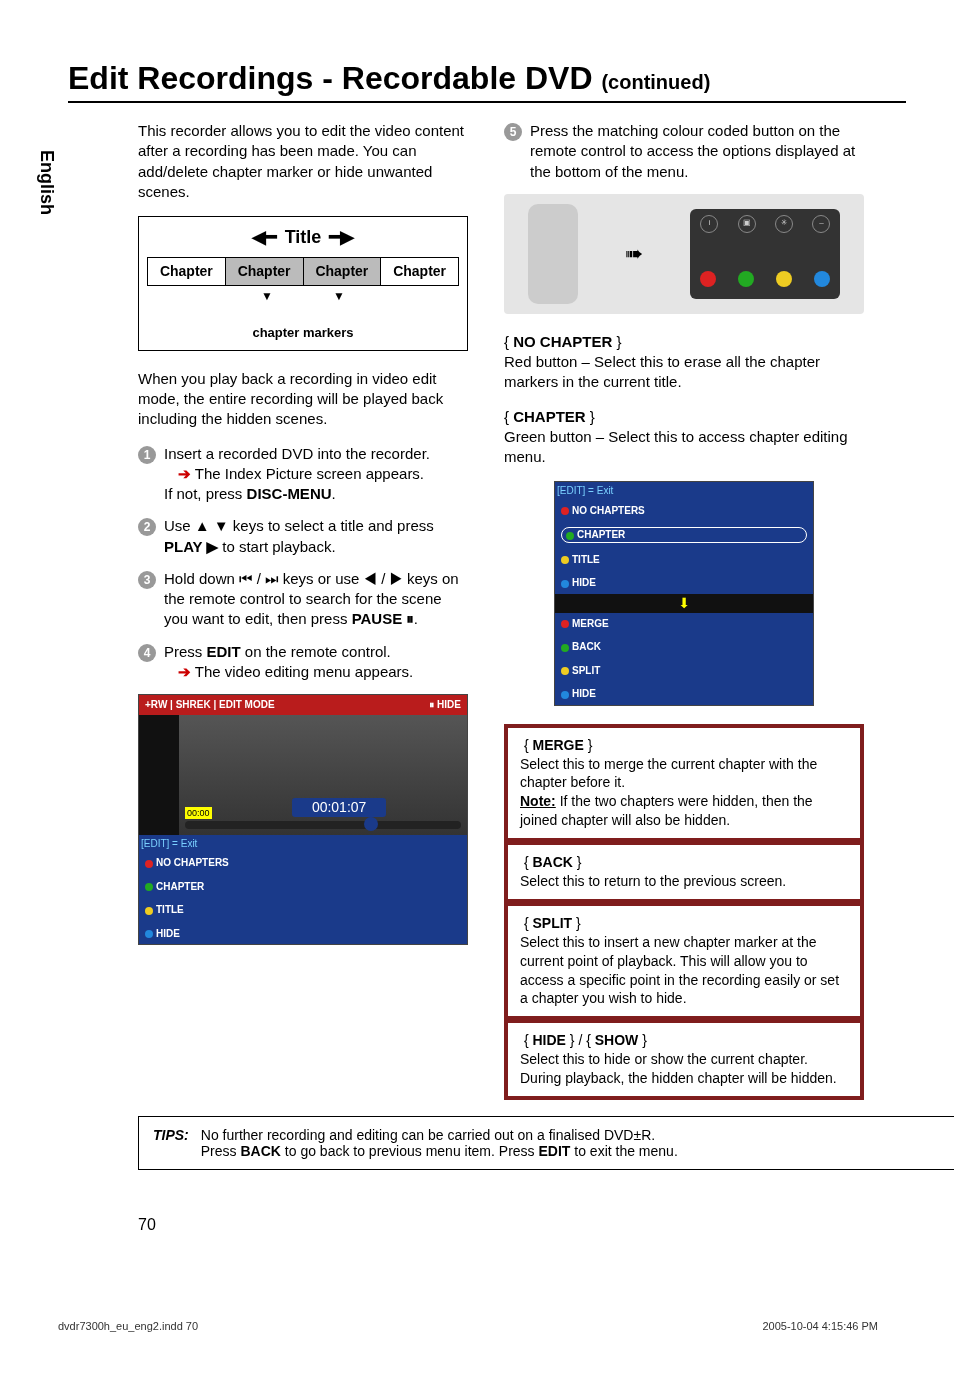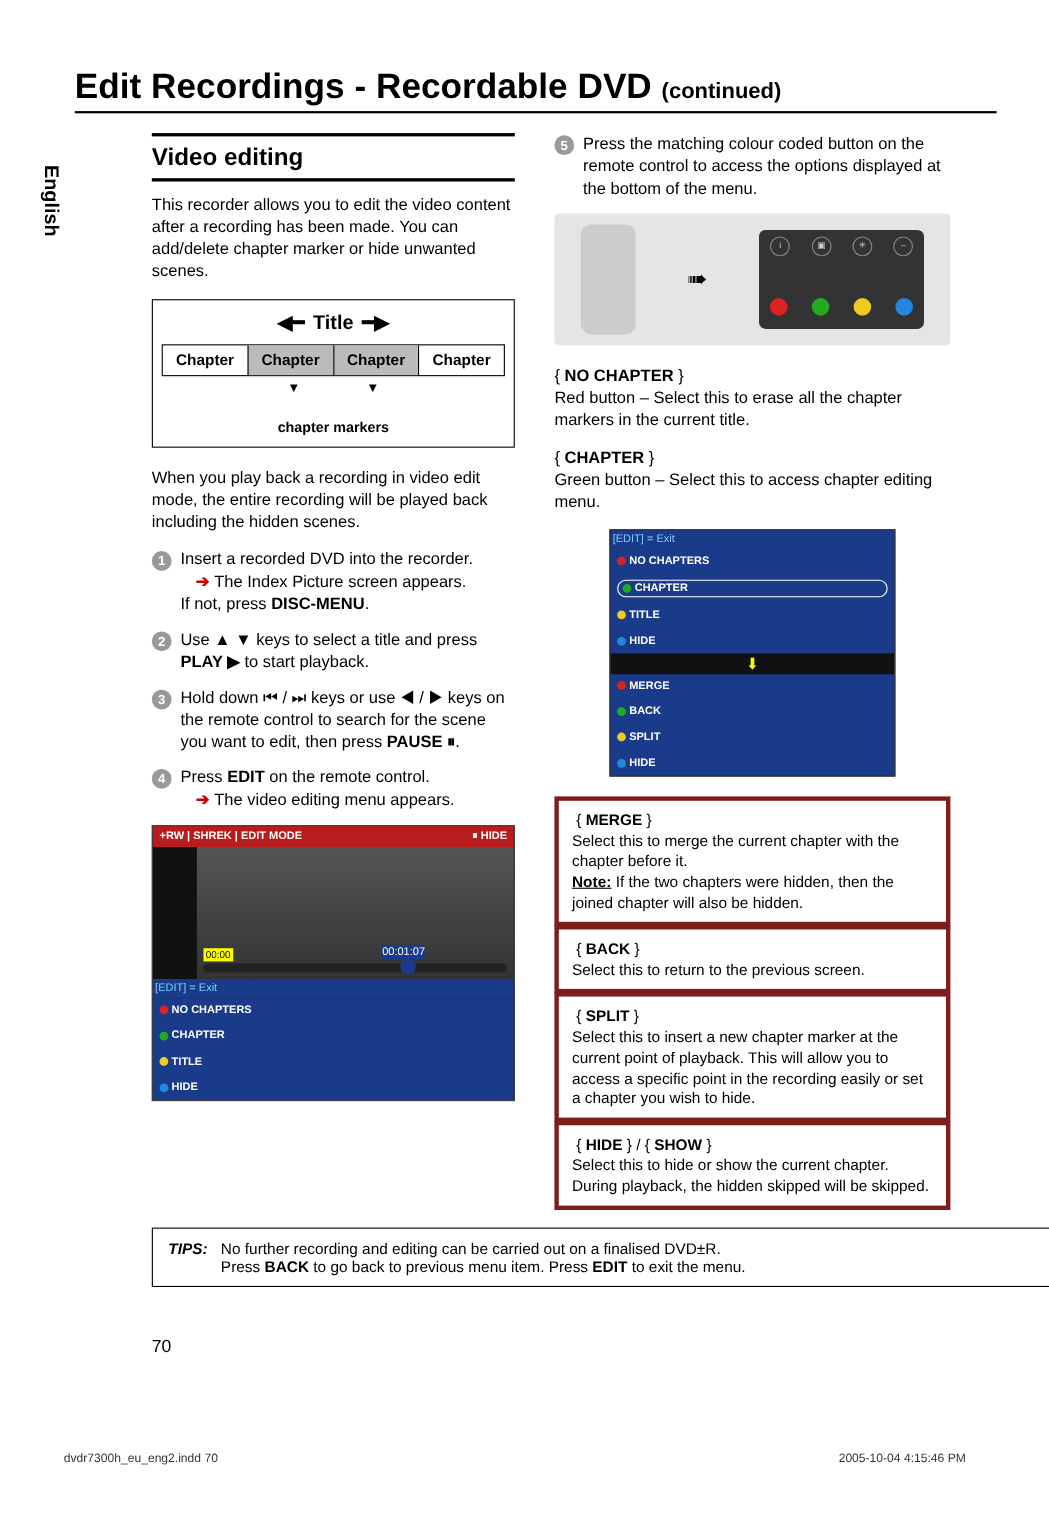--- a/index.html
+++ b/index.html
@@ -83,21 +83,21 @@
     color: #fff;
     font-size: 10px;
     border: 1px solid #444;
     margin: 10px 0 18px;
   }
   .osd-topbar { display:flex; justify-content:space-between; background:#b91c1c; padding:3px 6px; font-weight:bold; }
   .osd-body { height: 120px; background: linear-gradient(#555,#333); position:relative;margin-left:40px; }
   .osd-timebar { position:absolute; bottom:6px; left:6px; right:6px; height:8px; background:#222; border-radius:4px; }
   .osd-timebar::before { content:""; position:absolute; right:30%; top:-4px; width:14px; height:14px; border-radius:50%; background:#1a3a8a; }
   .osd-timestart { position:absolute; bottom:16px; left:6px; background:#ff0; color:#000; font-size:9px; padding:0 2px; }
-  .osd-timemid  { position:absolute; bottom:18px; right:28%; background:#1a3a8a; color:#fff; font-size:10px; padding:0 0; border-radius:3px; }
+  .osd-timemid  { position:absolute; bottom:18px; right:28%; background:#1a3a8a; color:#fff; font-size:14px; padding:0 20px; border-radius:3px; }
   .osd-editline { background:#1a3a8a; padding:2px 2px; color:#7ad0ff; font-size:10px; }
   .osd-bottombar { display:flex; gap:10px; padding:4px 6px; background:#1a3a8a; font-weight:bold; font-size:10px;flex-direction:column; }
   .dot { width:8px; height:8px; border-radius:50%; display:inline-block; vertical-align:middle; margin-right:3px; }
   .red   { background:#d22; }
   .green { background:#2a2; }
   .yellow{ background:#ec2; }
   .blue  { background:#28d; }
 
   
   .remote-graphic {
@@ -156,21 +156,20 @@
 
   <h1 class="title">
     <span>Edit Recordings - Recordable DVD </span><span class="cont">(continued)</span>
   </h1>
   <hr class="rule">
 
   <div class="cols">
 
     <div class="col col-left">
 
-      <div class="section-head">Video editing</div>
 
       <p class="para">This recorder allows you to edit the video content after a recording has been made. You can add/delete chapter marker or hide unwanted scenes.</p>
 
       <div class="title-diagram">
         <div class="title-row">
           <span>◀━</span>
           <span>Title</span>
           <span>━▶</span>
         </div>
         <div class="chapter-row">
@@ -303,21 +302,21 @@
       <div class="defbox">
         &nbsp;{ <span class="label">BACK</span> }<br>
         <span>Select this to return to the previous screen.</span>
       </div>
       <div class="defbox">
         &nbsp;{ <span class="label">SPLIT</span> }<br>
         <span>Select this to insert a new chapter marker at the current point of playback. This will allow you to access a specific point in the recording easily or set a chapter you wish to hide.</span>
       </div>
       <div class="defbox">
         &nbsp;{ <span class="label">HIDE</span><span> } / { </span><span class="label">SHOW</span> }<br>
-        <span>Select this to hide or show the current chapter. During playback, the hidden skipped will be skipped.</span>
+        <span>Select this to hide or show the current chapter. During playback, the hidden chapter will be hidden.</span>
       </div>
 
     </div>
   </div>
 
   <div class="tips-box">
     <span class="tl">TIPS:</span>
     <div>
       <span>No further recording and editing can be carried out on a finalised DVD±R.</span><br>
       <span>Press </span><b>BACK</b><span> to go back to previous menu item. Press </span><b>EDIT</b><span> to exit the menu.</span>

